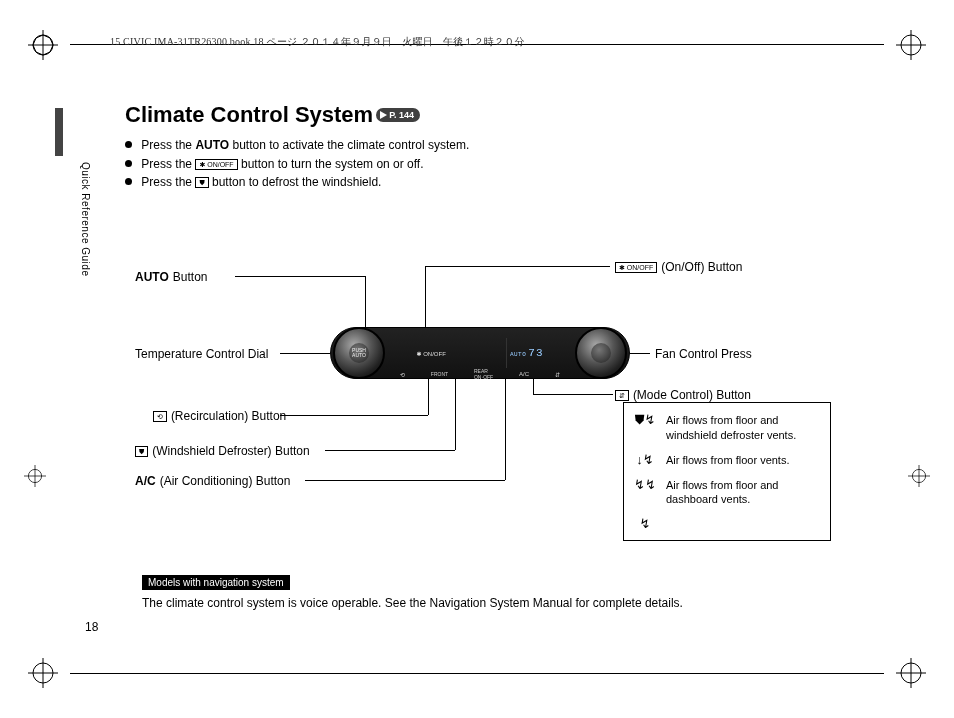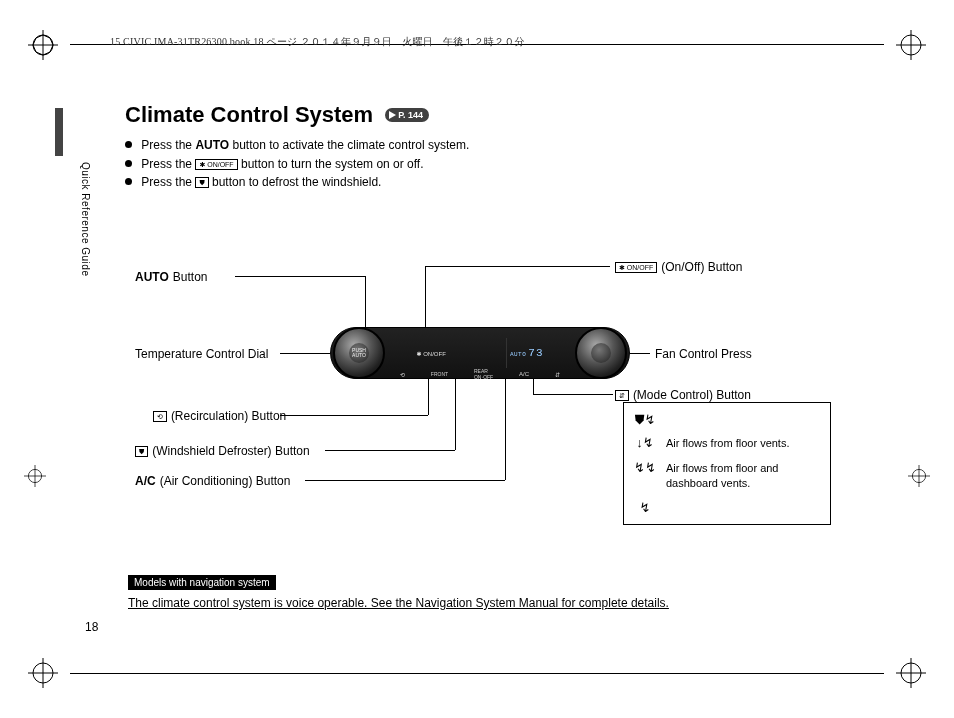--- a/index.html
+++ b/index.html
@@ -25,21 +25,21 @@
   .crop-rule.bot{bottom:44px;left:70px;right:70px;}
 
   .hdrline{position:absolute;top:35px;left:110px;font-size:10px;font-family:'MS Mincho','Hiragino Mincho Pro',serif;letter-spacing:.2px;color:#333;}
 
   
   .sidebar{position:absolute;top:162px;left:80px;writing-mode:vertical-rl;text-orientation:mixed;font-size:10px;letter-spacing:.5px;}
   .sidetab{position:absolute;top:108px;left:55px;width:8px;height:48px;background:#444;}
 
   .content{position:absolute;top:102px;left:125px;right:125px;bottom:80px;}
 
-  h1{font-size:22px;font-weight:bold;margin:0 0 8px 0;display:flex;align-items:center;gap:12px;}
+  h1{font-size:22px;font-weight:bold;margin:0 0 8px 0;display:flex;align-items:center;gap:3px;}
   .pglink{display:inline-flex;align-items:center;background:#404040;color:#fff;border-radius:11px;font-size:9px;font-weight:bold;padding:2px 6px 2px 4px;}
   .pglink::before{content:"";display:inline-block;width:0;height:0;border-left:7px solid #fff;border-top:4px solid transparent;border-bottom:4px solid transparent;margin-right:2px;}
 
   ul.bul{margin:0;padding:0;list-style:none;font-size:12px;line-height:1.55;}
   ul.bul li::before{content:"";display:inline-block;width:7px;height:7px;background:#000;border-radius:50%;margin-right:6px;vertical-align:1px;}
   ul.bul li .inline-icon{display:inline-block;border:1px solid #000;font-size:7px;line-height:1;padding:1px 3px;vertical-align:1px;font-family:sans-serif;}
 
   .diagram{position:absolute;top:130px;left:0;right:0;height:310px;}
 
   
@@ -55,21 +55,21 @@
 
   .callout{position:absolute;font-size:12px;white-space:nowrap;display:flex;align-items:center;gap:4px;}
   .callout .mini{display:inline-block;border:1px solid #000;font-size:7px;line-height:1;padding:1px 3px;}
   .callout strong{font-weight:bold;}
 
   .legend{position:absolute;right:-2px;top:170px;width:208px;border:1px solid #000;padding:10px 10px;font-size:11px;line-height:1.35;}
   .legend-row{display:flex;gap:10px;margin-bottom:10px;}
   .legend-row:last-child{margin-bottom:0;}
   .legend-ico{width:22px;flex-shrink:0;font-size:13px;line-height:1;text-align:center;}
 
-  .footnote{position:absolute;bottom:28px;left:3px;right:0;font-size:12px;text-decoration:underline;}
+  .footnote{position:absolute;bottom:28px;left:17px;right:0;font-size:12px;}
   .badge{display:inline-block;background:#000;color:#fff;font-size:10px;padding:2px 6px;margin-bottom:6px;}
 
   .pagenum{position:absolute;bottom:4px;left:-40px;font-size:12px;}
 
   .lead{position:absolute;background:#000;}
   .lead.h{height:1px;}
   .lead.v{width:1px;}
 </style>
 </head>
 <body>
@@ -214,20 +214,21 @@
         </div>
       <div class="callout" style="top:115px;left:530px;">Fan Control Press</div>
       <div class="callout" style="top:156px;left:490px;">
           <span class="mini">⇵</span>
           <span> (Mode Control) Button</span>
         </div>
 
       <div class="legend">
         <div class="legend-row">
             <div class="legend-ico">⛊↯</div>
+            <div>Air flows from floor and windshield defroster vents.</div>
           </div>
         <div class="legend-row">
             <div class="legend-ico">↓↯</div>
             <div>Air flows from floor vents.</div>
           </div>
         <div class="legend-row">
             <div class="legend-ico">↯↯</div>
             <div>Air flows from floor and dashboard vents.</div>
           </div>
         <div class="legend-row">

